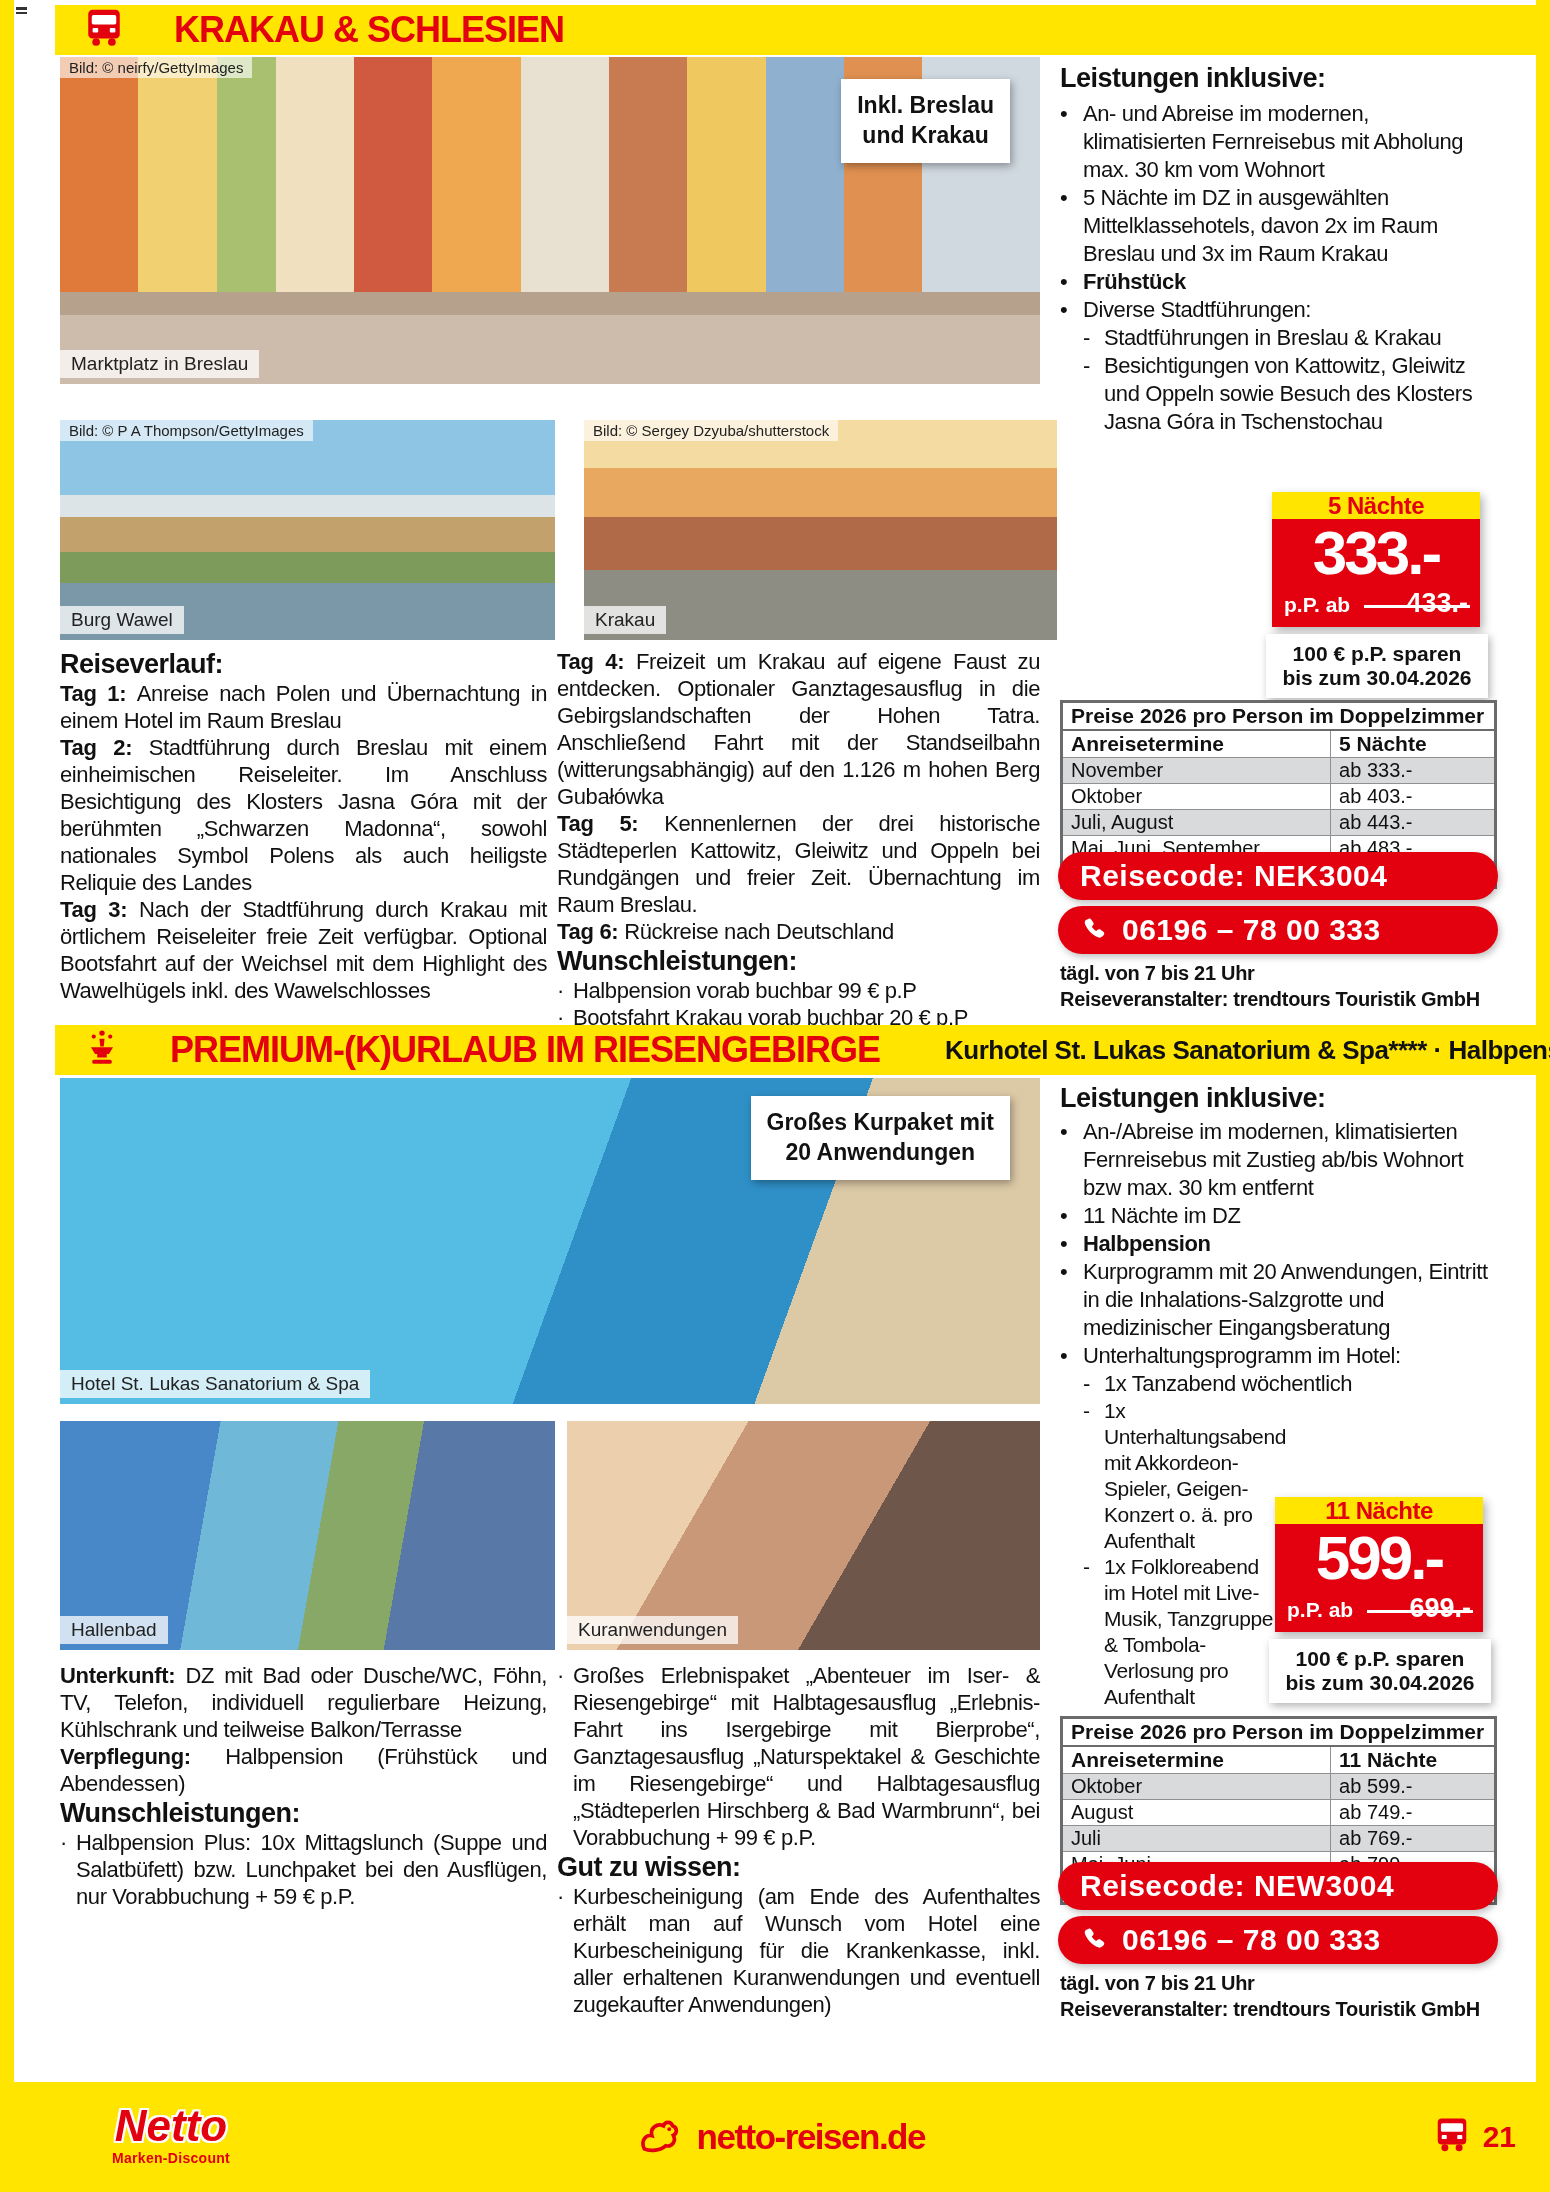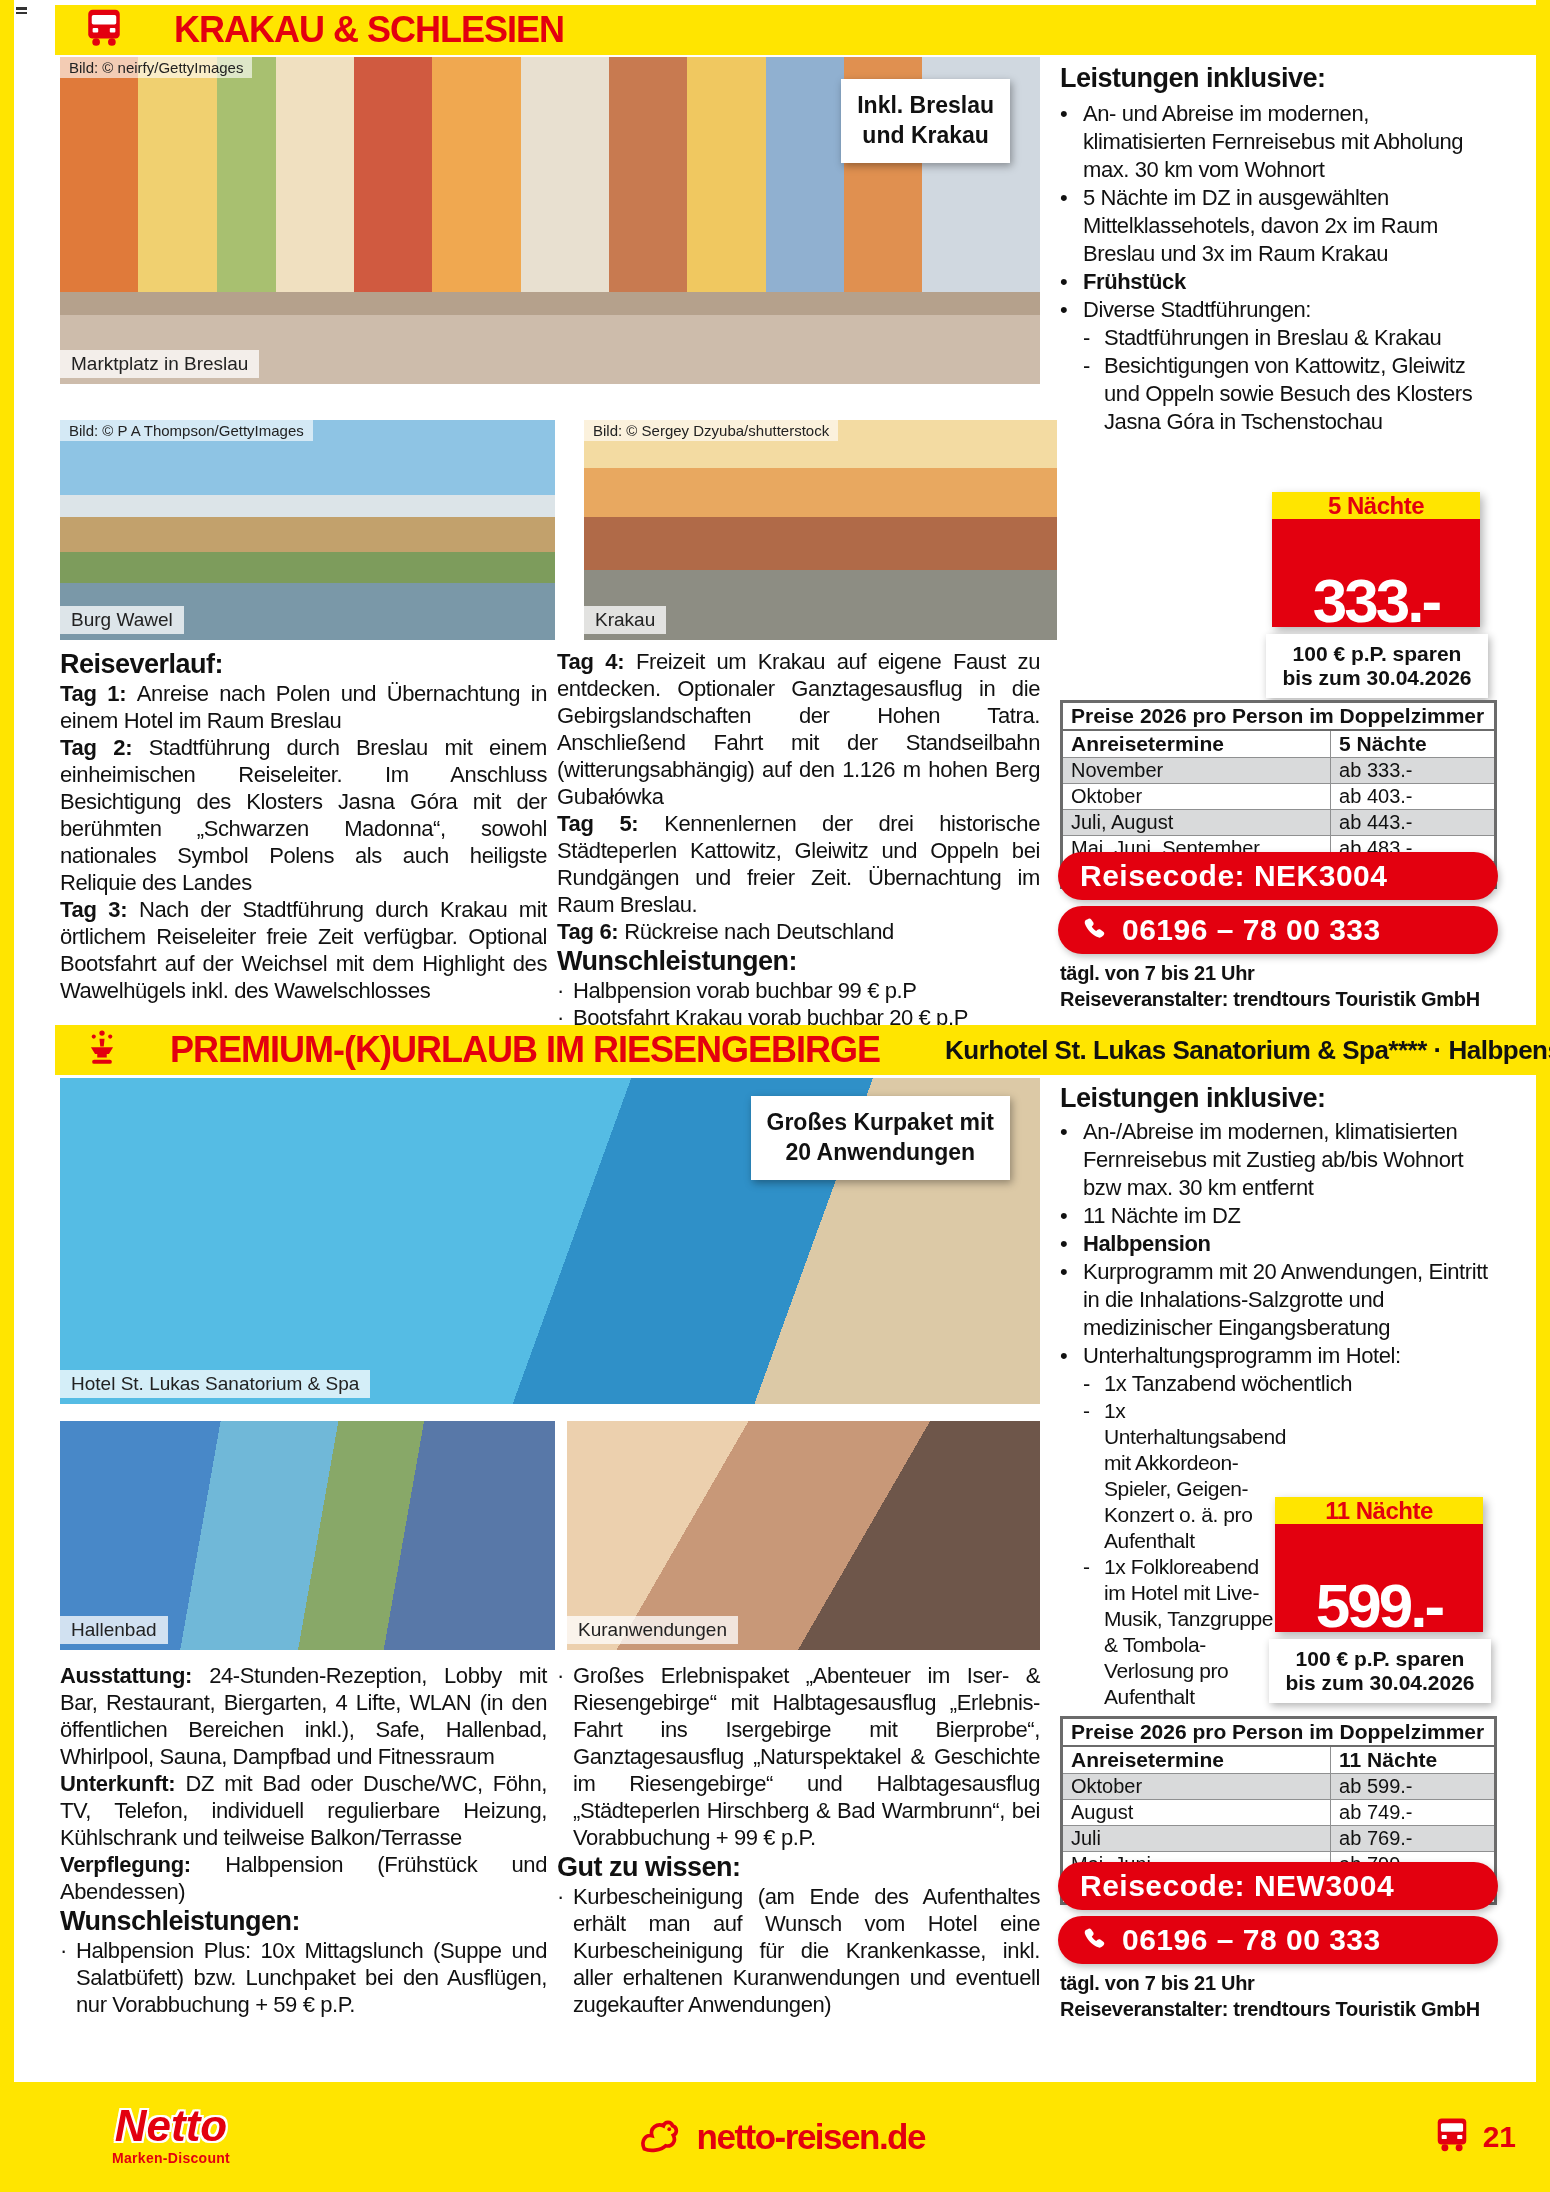--- a/index.html
+++ b/index.html
@@ -40,21 +40,21 @@
   .side-list{font-size:22px;line-height:28px;letter-spacing:-0.4px;}
   .li-row{display:flex;}
   .li-row .marker{width:23px;flex:none;}
   .li-row.dash{padding-left:23px;}
   .li-row.dash .marker{width:21px;}
   .li-row.bold .li-text{font-weight:bold;}
   
   .price-badge{position:absolute;width:208px;box-shadow:3px 4px 9px rgba(0,0,0,0.3);}
   .pb-top{height:27px;background:var(--yellow);color:var(--red);font-weight:bold;font-size:24px;display:flex;align-items:center;justify-content:center;letter-spacing:-0.5px;}
   .pb-body{background:var(--red);color:#fff;height:108px;padding:2px 12px 8px;display:flex;flex-direction:column;justify-content:space-between;}
-  .pb-price{font-size:62px;font-weight:bold;text-align:center;letter-spacing:-3px;line-height:64px;margin-top:48px;}
+  .pb-price{font-size:62px;font-weight:bold;text-align:center;letter-spacing:-3px;line-height:64px;}
   .pb-row{display:flex;justify-content:space-between;align-items:baseline;}
   .pb-pp{font-size:21px;font-weight:bold;}
   .pb-old{font-size:27px;font-weight:bold;position:relative;}
   .pb-old::after{content:"";position:absolute;left:-42px;right:-2px;top:54%;height:3px;background:#fff;}
   .savings{position:absolute;width:222px;background:#fff;box-shadow:2px 3px 8px rgba(0,0,0,0.3);
     text-align:center;font-weight:bold;font-size:21px;line-height:24px;padding:8px 4px;color:#111;}
   
   .price-table{position:absolute;width:437px;border-collapse:collapse;border:3px solid #6b6b6b;background:#fff;font-size:20px;color:#111;}
   .price-table th,.price-table td{border:1px solid #8f9091;padding:1px 8px;text-align:left;}
   .price-table .cap{font-weight:bold;font-size:21px;border-bottom:2px solid #6b6b6b;}
@@ -274,21 +274,20 @@
 
 <div class="photo ph-hallenbad" style="left:60px;top:1421px;width:495px;height:229px">
   <span class="caption">Hallenbad</span>
 </div>
 <div class="photo ph-kur" style="left:567px;top:1421px;width:473px;height:229px">
   <span class="caption">Kuranwendungen</span>
 </div>
 
 <div class="col" style="left:60px;top:1662px;width:487px">
   <div>
-      <p class="para"><b>Ausstattung: </b>24-Stunden-Rezeption, Lobby mit Bar, Restaurant, Biergarten, 4 Lifte, WLAN (in den öffentlichen Bereichen inkl.), Safe, Hallenbad, Whirlpool, Sauna, Dampfbad und Fitnessraum</p>
       <p class="para"><b>Unterkunft: </b>DZ mit Bad oder Dusche/WC, Föhn, TV, Telefon, individuell regulierbare Heizung, Kühlschrank und teilweise Balkon/Terrasse</p>
       <p class="para"><b>Verpflegung: </b>Halbpension (Frühstück und Abendessen)</p>
     </div>
   <div class="col-heading">Wunschleistungen:</div>
   <div>
       <div class="dot-row">
         <span class="dmark">·</span>
         <span class="li-text">Halbpension Plus: 10x Mittagslunch (Suppe und Salatbüfett) bzw. Lunchpaket bei den Ausflügen, nur Vorabbuchung + 59 € p.P.</span>
       </div>
     </div>

